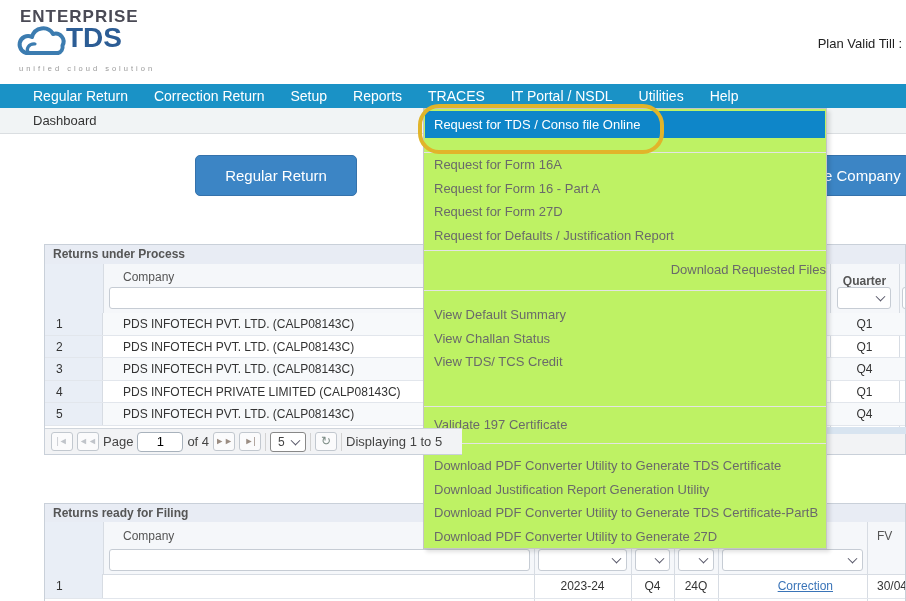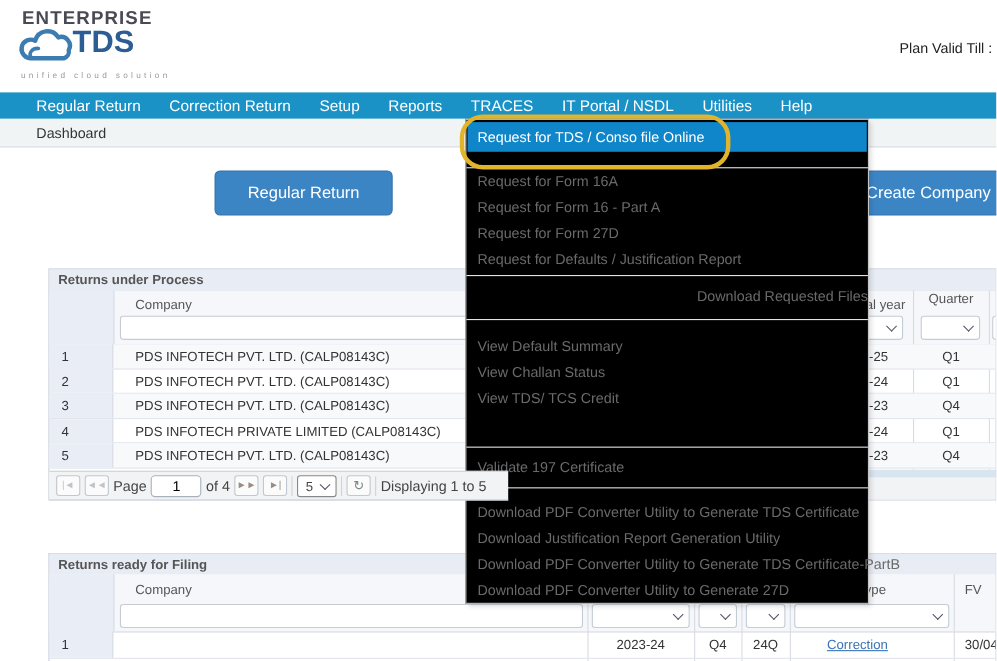--- a/index.html
+++ b/index.html
@@ -51,21 +51,21 @@
     font-size:9px;line-height:17px;text-align:center;color:#9a8c82;box-sizing:border-box;flex:0 0 auto;}
   .pg-btn.dis{color:#c0c4ca;}
   .pg-input{width:46px;height:20px;border:1px solid #a8b2bc;border-radius:4px;text-align:center;
     font-size:13px;box-sizing:border-box;flex:0 0 auto;outline:none;}
   .pg-div{width:1px;height:18px;background:#d2d2d2;flex:0 0 auto;}
   .pg-select{position:relative;width:36px;height:20px;border:1px solid #888;border-radius:3px;background:#fff;
     box-sizing:border-box;font-size:12px;line-height:18px;padding-left:7px;flex:0 0 auto;}
   .pg-refresh{width:22px;height:19px;background:#fbfbfc;border:1px solid #c2c8cf;border-radius:3px;
     text-align:center;line-height:17px;font-size:12px;color:#7b8b84;box-sizing:border-box;flex:0 0 auto;}
   
-  .dropdown{position:absolute;left:423px;top:108px;width:367px;height:441px;background:#000000;
+  .dropdown{position:absolute;left:423px;top:108px;width:404px;height:441px;background:#bef264;
     border:1px solid #c5c5c5;box-shadow:3px 3px 4px rgba(0,0,0,.12);z-index:40;box-sizing:border-box;}
   .menu-highlight{position:absolute;left:1px;top:2px;right:1px;height:27px;background:#0e86c9;
     color:#fff;font-size:13px;line-height:27px;padding-left:9px;}
   .menu-sep{position:absolute;left:0;right:0;height:1px;background:#e4e4e4;}
   .menu-group{position:absolute;left:0;right:0;}
   .menu-item{height:23.5px;line-height:23.5px;font-size:13px;color:#6a6a6a;padding-left:10px;white-space:nowrap;cursor:default;}
   .annotation-ring{position:absolute;left:418px;top:104px;width:238px;height:42px;border:4px solid #e1b42a;
     border-radius:21px;z-index:70;pointer-events:none;}
   .scroll-strip{position:absolute;left:790px;top:427px;width:116px;height:7px;background:#d8e4f0;z-index:5;}
 </style>
@@ -102,21 +102,21 @@
   <div class="btn-big" style="left:195px;width:162px;">Regular Return</div>
   <div class="btn-big" style="left:778px;width:132px;z-index:5;">Create Company</div>
 
   <div class="panel" style="left:44px;top:244px;width:862px;height:211px;">
     <div class="panel-title">Returns under Process</div>
 
     <div class="grid-head" style="top:19px;height:49px;">
       <div class="numcol-bg"></div>
       <div class="hdr-label" style="left:78px;top:6px;">Company</div>
       <div class="hdr-label" style="left:742px;top:6px;">al year</div>
-      <div class="hdr-label cell-center" style="left:785px;top:0;width:69px;">Quarter</div>
+      <div class="hdr-label cell-center" style="left:785px;top:10px;width:69px;font-weight:bold;">Quarter</div>
       <input class="filter-input" style="left: 64px; top: 23px; width: 486px;">
       <div class="filter-select" style="left:665px;top:23px;width:111px;">
         <span class="chev"></span>
       </div>
       <div class="filter-select" style="left:792px;top:23px;width:54px;">
         <span class="chev"></span>
       </div>
       <div class="filter-select" style="left:857px;top:23px;width:20px;"></div>
     </div>
 
@@ -207,21 +207,21 @@
     <div class="colline" style="left:629px;top:18px;height:80px;"></div>
     <div class="colline" style="left:673px;top:18px;height:80px;"></div>
     <div class="colline" style="left:822px;top:18px;height:80px;"></div>
 
     <div style="position:absolute;left:0;top:70px;width:100%;">
       <div class="grid-row" style="height:25px;">
         <span class="cell-num" style="line-height:25px;">1</span>
         <span class="cell-txt cell-center" style="left:489px;width:97px;line-height:25px;">2023-24</span>
         <span class="cell-txt cell-center" style="left:586px;width:43px;line-height:25px;">Q4</span>
         <span class="cell-txt cell-center" style="left:629px;width:44px;line-height:25px;">24Q</span>
-        <span class="cell-txt cell-center link" style="left:660px;width:149px;line-height:25px;">Correction</span>
+        <span class="cell-txt cell-center link" style="left:639px;width:149px;line-height:25px;text-align:right;">Correction</span>
         <span class="cell-txt" style="left:832px;line-height:25px;">30/04</span>
       </div>
     </div>
   </div>
 
   <div class="dropdown">
     <div class="menu-highlight">Request for TDS / Conso file Online</div>
     <div class="menu-sep" style="top:43px;"></div>
 
     <div class="menu-group" style="top:44px;">

